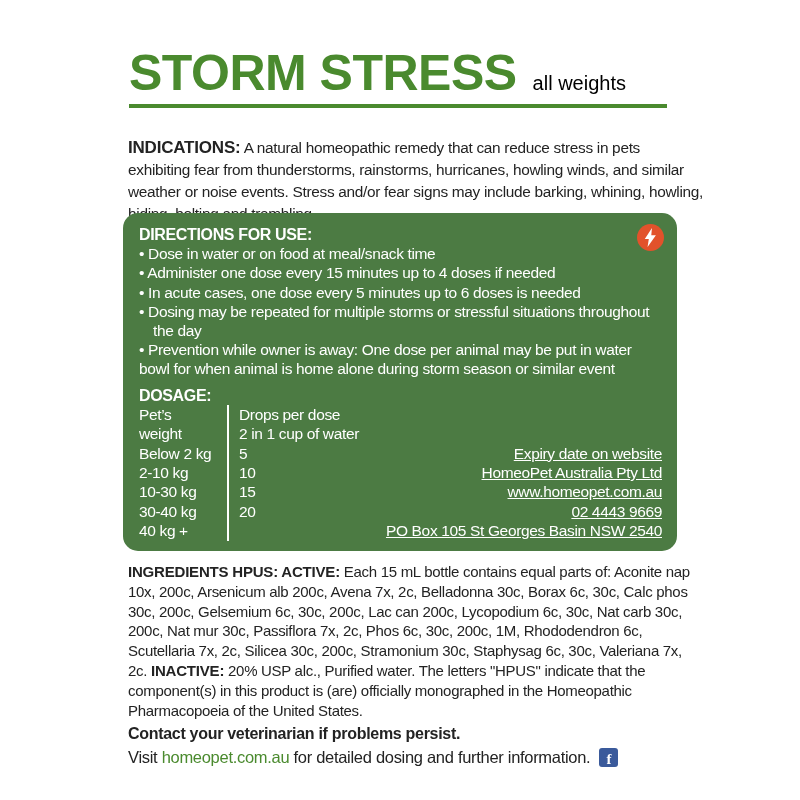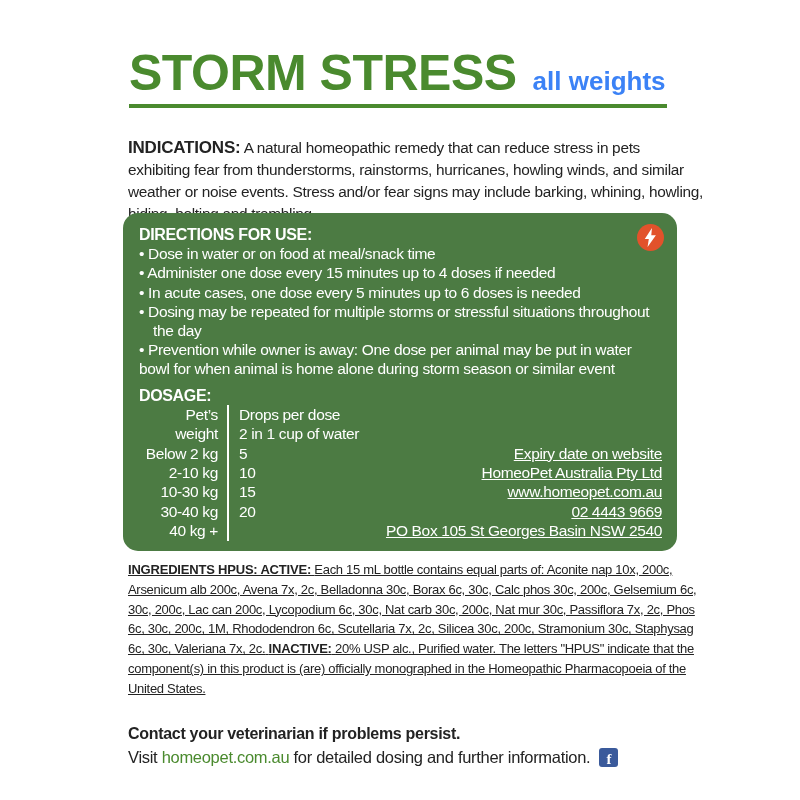--- a/index.html
+++ b/index.html
@@ -10,21 +10,21 @@
   .title-block{
     position:absolute;left:129px;top:48px;width:538px;
     border-bottom:4px solid #4A8A2E;padding-bottom:6px;
     display:flex;align-items:baseline;white-space:nowrap;
   }
   .title-main{
     color:#4A8A2E;font-weight:bold;font-size:50px;letter-spacing:-0.5px;
     line-height:1;
   }
   .title-suffix{
-    color:#3b82f6;font-weight:bold;font-size:26px;margin-left:16px;line-height:1;
+    color:#000000;font-weight:normal;font-size:20px;margin-left:16px;line-height:1;
   }
 
   
   .indications{
     position:absolute;left:128px;top:122px;width:576px;
     font-size:15.4px;line-height:22px;letter-spacing:-0.3px;color:#232323;
   }
   .indications b{font-size:17px;letter-spacing:-0.2px;}
 
   
@@ -37,34 +37,34 @@
   .dfu-heading{font-weight:bold;font-size:16px;}
   .bullet{padding-left:14px;text-indent:-14px;}
   .bullet::before{content:"• ";}
   .bullet.no-hang{padding-left:0;text-indent:0;}
 
   .dosage-line{display:flex;margin-top:7px;gap:40px;}
   .dosage-label{font-weight:bold;width:99px;flex:none;font-size:16px;}
 
   .dose-wrap{position:relative;}
   .dose-table{display:flex;line-height:19.4px;}
-  .w-col{width:79px;flex:none;text-align:right;}
+  .w-col{width:79px;flex:none;}
   .vline{width:2px;background:#ffffff;margin-left:9px;margin-right:10px;flex:none;}
   .d-col{flex:none;}
 
   .contact-block{
     position:absolute;right:0;bottom:0;text-align:right;line-height:19.4px;text-decoration:underline;
   }
 
   .bolt-icon{position:absolute;top:11px;right:13px;width:27px;height:27px;}
 
   
   .ingredients{
     position:absolute;left:128px;top:547px;width:572px;
-    font-size:13px;line-height:19.8px;letter-spacing:-0.3px;text-decoration:underline;
+    font-size:15px;line-height:19.8px;letter-spacing:-0.3px;
   }
   .ingredients b{letter-spacing:-0.2px;}
 
   
   .vet-line{
     position:absolute;left:128px;top:709px;font-weight:bold;font-size:16px;
     letter-spacing:-0.3px;
   }
   .visit-line{
     position:absolute;left:128px;top:731px;font-size:16.5px;letter-spacing:-0.3px;

